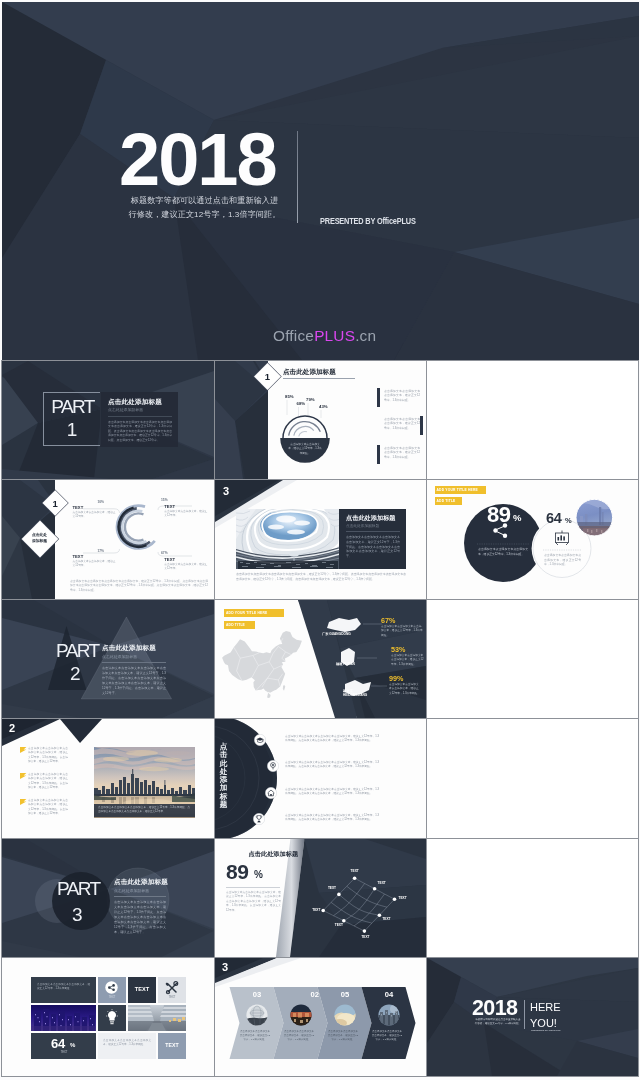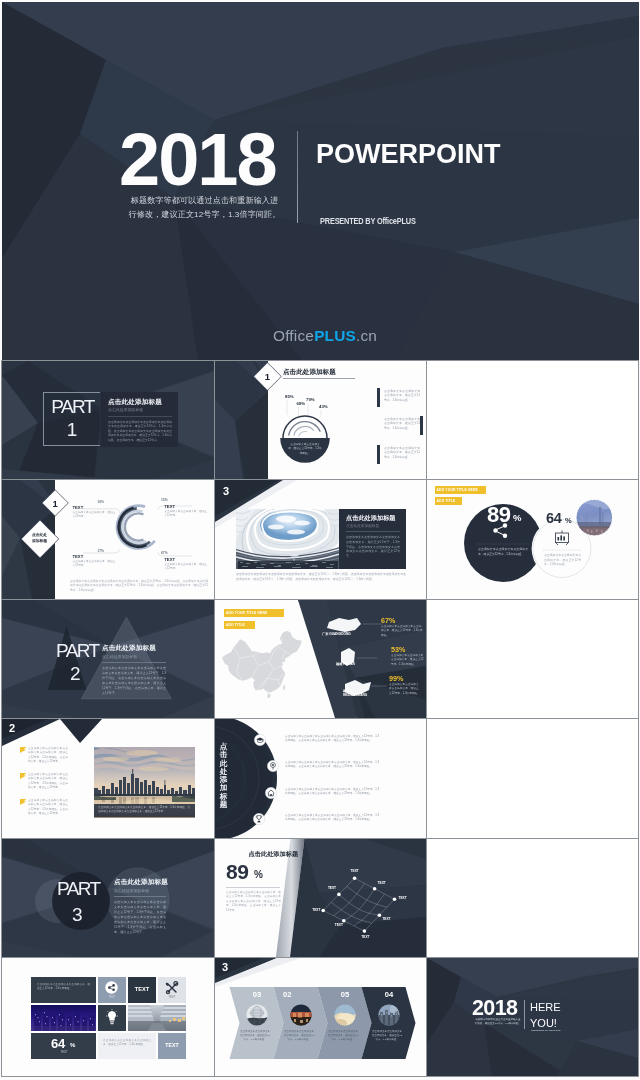--- a/index.html
+++ b/index.html
@@ -9,21 +9,21 @@
   .abs{position:absolute}
   
   .hero{position:absolute;left:2px;top:2px;width:637px;height:358px;overflow:hidden;background:#2b323f}
   .hero>svg{position:absolute;left:0;top:0}
   .hero-year{position:absolute;left:117px;top:121px;font-size:74px;letter-spacing:-2px;font-weight:bold;color:#fdfdfe;line-height:74px}
   .hero-zh{position:absolute;left:120px;top:192px;width:165px;font-size:8.1px;white-space:nowrap;color:#d2d6de;line-height:13.8px;text-align:center;letter-spacing:.1px}
   .hero-div{position:absolute;left:295px;top:129px;width:1px;height:92px;background:linear-gradient(#6f7785,#9aa2ae)}
   .hero-pp{position:absolute;left:314px;top:134px;font-size:27px;font-weight:bold;color:#fdfdfe;line-height:36.8px;letter-spacing:0px}
   .hero-pres{position:absolute;left:318px;top:214px;font-size:8.4px;font-weight:bold;color:#dde1e8;letter-spacing:-.2px;transform:scaleX(0.88);transform-origin:left}
   .hero-logo{position:absolute;left:271px;top:325px;font-size:15.4px;color:#9ba3af;letter-spacing:.2px}
-  .hero-logo b{color:#0ea5e9;font-weight:bold}
+  .hero-logo b{color:#d946ef;font-weight:normal}
   
   .grid{position:absolute;left:0;top:0;width:640px;height:1080px}
   .th{position:absolute;overflow:hidden;background:#fff;box-shadow:0 0 0 1px #8d9198}
   .dmd{background:#fff;transform:rotate(45deg);box-shadow:0 0 0 .55px #42495a}
   .jy{text-align:justify}
 </style>
 </head>
 <body>
 
 <div class="page">
@@ -39,21 +39,21 @@
       <polygon points="0,256 78,132 172,196 428,358 0,358" fill="#2b3341"></polygon>
       <polygon points="172,196 428,358 196,358" fill="#262d3a"></polygon>
       <polygon points="212,118 637,136 637,218 452,250 172,196" fill="#2c3543"></polygon>
       <polygon points="452,250 637,216 637,302" fill="#333e4f"></polygon>
       <polygon points="452,250 637,302 637,358 392,358" fill="#2a3240"></polygon>
       <polygon points="172,196 452,250 392,358 300,358" fill="#293140"></polygon>
     </svg>
     <div class="hero-year">2018</div>
     <div class="hero-zh"><span>标题数字等都可以通过点击和重新输入进</span><br><span>行修改，建议正文12号字，1.3倍字间距。</span></div>
     <div class="hero-div"></div>
-    <div class="hero-pp"><span>POWERPOINT</span><br></div>
+    <div class="hero-pp"><br></div>
     <div class="hero-pres">PRESENTED BY OfficePLUS</div>
     <div class="hero-logo"><span>Office</span><b>PLUS</b><span>.cn</span></div>
   </div>
 
   <div class="grid">
 <div class="th" style="left:2px;top:361px;width:212px;height:118px">
   <svg class="abs" width="212" height="118" viewBox="0 0 212 118">
     <rect width="212" height="118" fill="#2e3746"></rect>
     <polygon points="0,0 212,0 212,12 100,48 0,18" fill="#2a3341"></polygon>
     <polygon points="0,16 100,48 36,62 0,86" fill="#374150"></polygon>
@@ -808,21 +808,21 @@
         <g stroke="#5a636e" stroke-width=".5">
                 <line x1="3" y1="16" x2="6" y2="22"></line>
                 <line x1="8" y1="15" x2="9" y2="22"></line>
                 <line x1="14" y1="15" x2="14" y2="22"></line>
                 <line x1="19" y1="15" x2="17" y2="22"></line>
               </g>
       </g>
     </svg>
     <div class="abs" style="left:24px;top:72px;width:32px;font-size:2.5px;line-height:4px;color:#5e6875;text-align:center">点击添加文本点击添加文本点击添加文本，建议正文12号字，1.3倍字间距。</div>
 
-    <div class="abs" style="left:68px;top:33px;width:36px;text-align:left;font-size:7.6px;font-weight:bold;color:#fff;line-height:8px">02</div>
+    <div class="abs" style="left:68px;top:33px;width:36px;text-align:right;font-size:7.6px;font-weight:bold;color:#fff;line-height:8px">02</div>
     <svg class="abs" style="left:75px;top:46px" width="22" height="22" viewBox="0 0 22 22">
       <defs>
               <clipPath id="s2c">
                 <circle cx="11" cy="11" r="10.6"></circle>
               </clipPath>
             </defs>
       <g clip-path="url(#s2c)">
         <rect width="22" height="22" fill="#1e2a3c"></rect>
         <rect y="8" width="22" height="7" fill="#b0553a"></rect>
         <rect y="13" width="22" height="9" fill="#2c2118"></rect>

